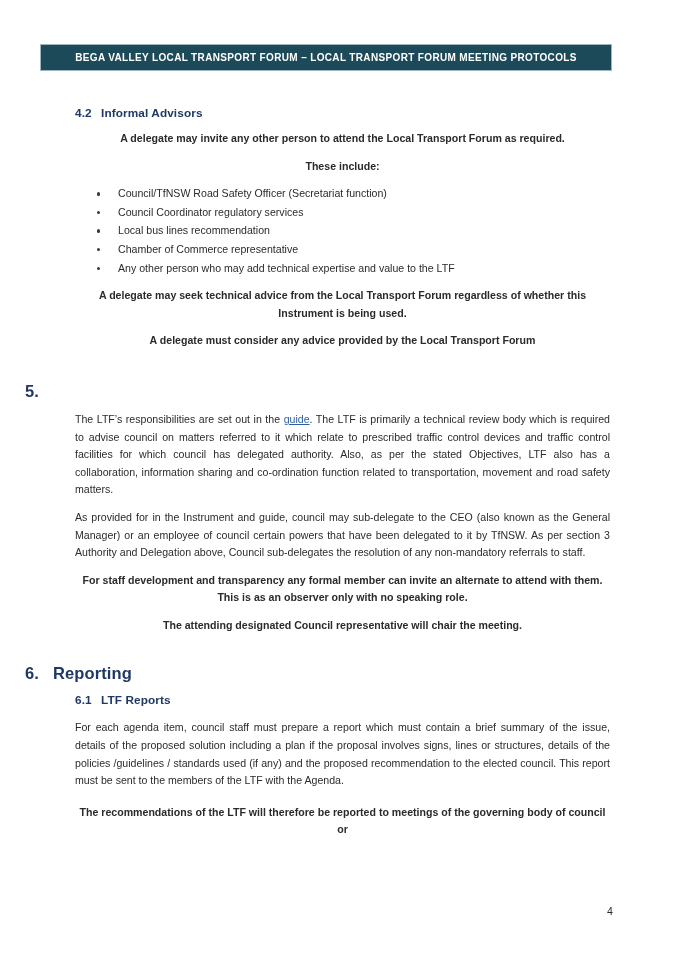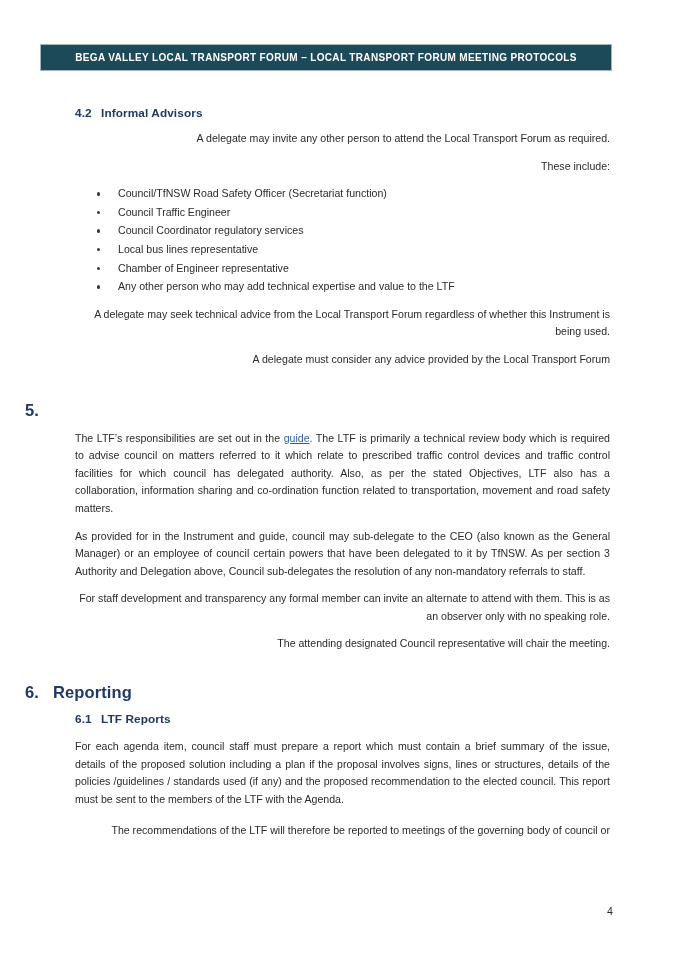--- a/index.html
+++ b/index.html
@@ -56,21 +56,22 @@
     font-size: 10.6px;
     line-height: 17.6px;
     margin: 0;
   }
 
   .para {
     text-align: justify;
     margin-bottom: 10px;
   }
   .para.nojust {
-    text-align: right;
+    text-align: center;
+    font-weight: bold;
   }
 
   .continuation {
     margin-left: 43px;
     margin-bottom: 9px;
     text-align: left;
   }
 
   
   .h2 {
@@ -171,33 +172,29 @@
     <p class="para nojust">A delegate may invite any other person to attend the Local Transport Forum as required.</p>
     <p class="para nojust">These include:</p>
 
     <ul class="bullets">
       <li>
         <span class="bullet-dot"></span>
         <span>Council/TfNSW Road Safety Officer (Secretariat function)</span>
       </li>
       <li>
         <span class="bullet-dot"></span>
-        <span>Council Traffic Engineer</span>
-      </li>
-      <li>
-        <span class="bullet-dot"></span>
         <span>Council Coordinator regulatory services</span>
       </li>
       <li>
         <span class="bullet-dot"></span>
-        <span>Local bus lines representative</span>
-      </li>
-      <li>
-        <span class="bullet-dot"></span>
-        <span>Chamber of Engineer representative</span>
+        <span>Local bus lines recommendation</span>
+      </li>
+      <li>
+        <span class="bullet-dot"></span>
+        <span>Chamber of Commerce representative</span>
       </li>
       <li>
         <span class="bullet-dot"></span>
         <span>Any other person who may add technical expertise and value to the LTF</span>
       </li>
     </ul>
 
     <p class="para nojust">A delegate may seek technical advice from the Local Transport Forum regardless of whether this Instrument is being used.</p>
     <p class="para nojust">A delegate must consider any advice provided by the Local Transport Forum</p>
 

